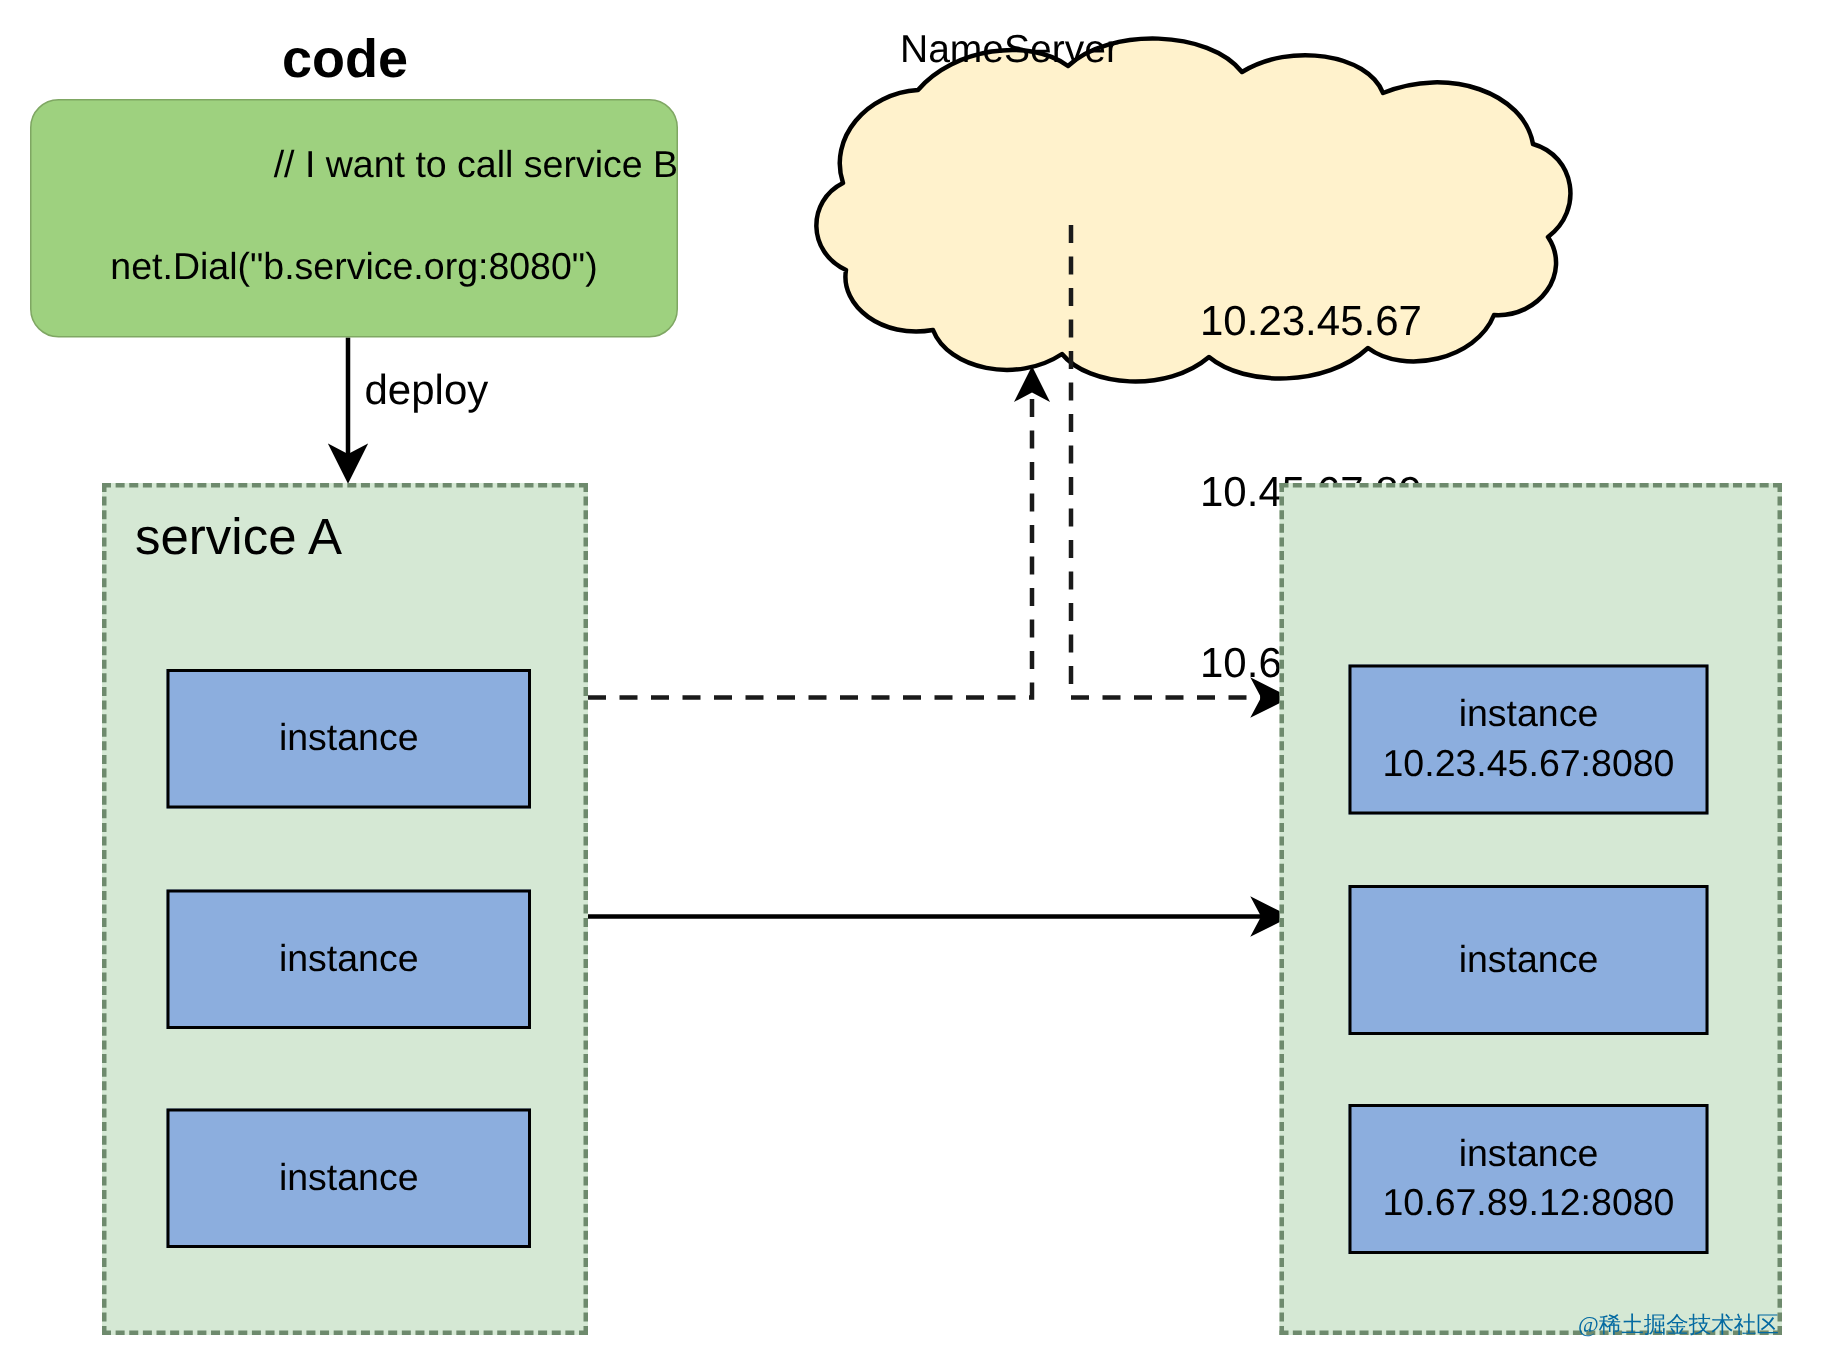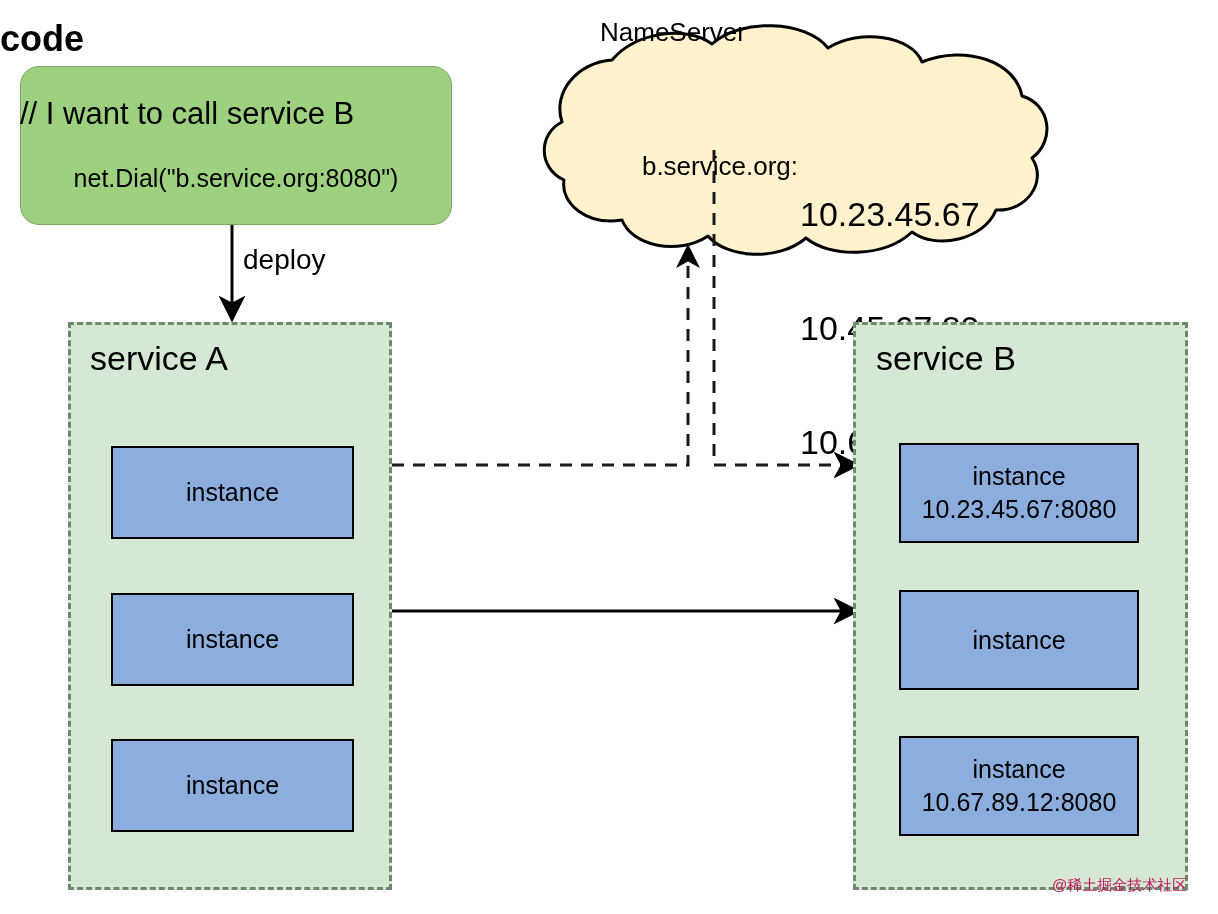--- a/index.html
+++ b/index.html
@@ -29,40 +29,41 @@
   .lbl {
     position: absolute;
     white-space: pre;
     line-height: 1.15;
   }
   
   #code-title {
     left: 0px;
     top: 18px;
     width: 460px;
+    text-align: center;
     font-size: 36px;
     font-weight: bold;
   }
   #code-box {
     position: absolute;
     left: 20px;
     top: 66px;
     width: 432px;
     height: 159px;
     background: #9ED17F;
     border: 1px solid #7FA763;
     border-radius: 19px;
     box-sizing: border-box;
   }
   #code-comment {
     left: 20px;
     top: 96px;
     width: 432px;
-    text-align: left;
-    font-size: 31px;
+    text-align: right;
+    font-size: 25px;
   }
   #code-call {
     left: 20px;
     top: 164px;
     width: 432px;
     text-align: center;
     font-size: 25px;
   }
   #deploy-label {
     left: 243px;
@@ -80,21 +81,21 @@
   #ns-key {
     left: 428px;
     top: 152px;
     width: 370px;
     text-align: right;
     font-size: 26px;
   }
   #ns-values {
     left: 800px;
     top: 119px;
-    font-size: 34px;
+    font-size: 28px;
     line-height: 38px;
     text-align: center;
   }
   
   .service-box {
     position: absolute;
     background: #D5E8D4;
     border: 3px dashed #6E8A6D;
     box-sizing: border-box;
   }
@@ -138,21 +139,22 @@
   #inst-a3 { top: 739px; }
   .inst-b { left: 899px; width: 240px; height: 100px; }
   #inst-b1 { top: 443px; }
   #inst-b2 { top: 590px; }
   #inst-b3 { top: 736px; }
   
   #watermark {
     left: 1052px;
     top: 876px;
     font-size: 15px;
-    color: #be185d;
+    color: #0369a1;
+    font-family: Liberation Serif, serif;
   }
 </style>
 </head>
 <body>
 
 <div id="canvas">
 
   <svg class="svg-layer" viewBox="0 0 1218 914">
     <defs>
       <marker id="arrow-solid" viewBox="0 0 12 12" refX="10" refY="6" markerWidth="9" markerHeight="9" orient="auto-start-reverse">
@@ -192,42 +194,40 @@
 
   <div class="lbl" id="code-title">code</div>
 
   <div id="code-box"></div>
   <div class="lbl" id="code-comment">// I want to call service B</div>
   <div class="lbl" id="code-call">net.Dial("b.service.org:8080")</div>
 
   <div class="lbl" id="deploy-label">deploy</div>
 
   <div class="lbl" id="ns-title">NameServer</div>
-  <div class="lbl" id="ns-key">b.service.org:</div>
   <div class="lbl" id="ns-values">
     <div>10.23.45.67</div>
     <div>10.45.67.89</div>
     <div>10.67.89.12</div>
   </div>
 
   <div class="service-box" id="service-a-box"></div>
   <div class="lbl service-title" id="service-a-title">service A</div>
 
   <div class="instance inst-a" id="inst-a1">
     <span class="ln">instance</span>
   </div>
   <div class="instance inst-a" id="inst-a2">
     <span class="ln">instance</span>
   </div>
   <div class="instance inst-a" id="inst-a3">
     <span class="ln">instance</span>
   </div>
 
   <div class="service-box" id="service-b-box"></div>
-  <div class="lbl service-title" id="service-b-title">service B</div>
 
   <div class="instance inst-b" id="inst-b1">
     <span class="ln">instance</span>
     <span class="ln">10.23.45.67:8080</span>
   </div>
   <div class="instance inst-b" id="inst-b2">
     <span class="ln">instance</span>
   </div>
   <div class="instance inst-b" id="inst-b3">
     <span class="ln">instance</span>

